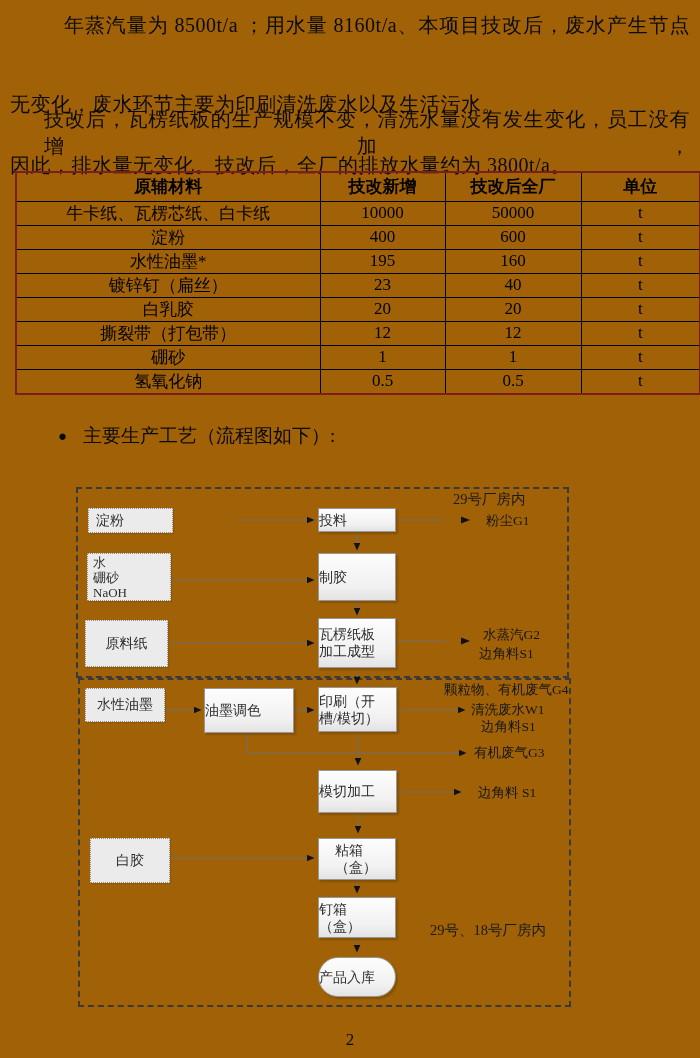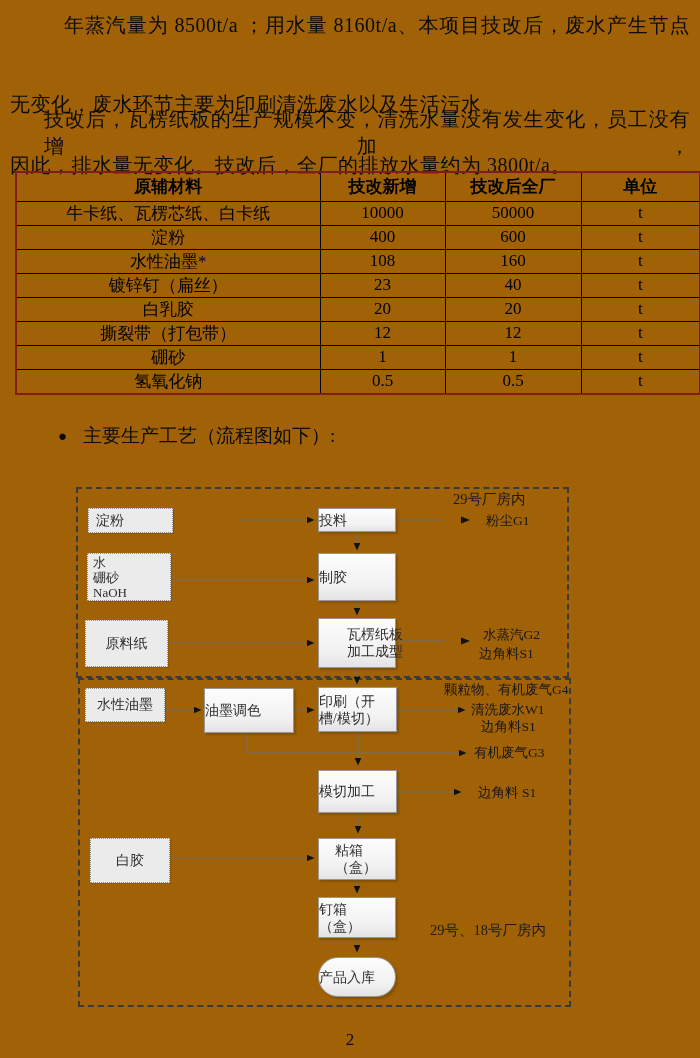--- a/index.html
+++ b/index.html
@@ -67,21 +67,21 @@
         <td>t</td>
       </tr>
       <tr>
         <td>淀粉</td>
         <td>400</td>
         <td>600</td>
         <td>t</td>
       </tr>
       <tr>
         <td>水性油墨*</td>
-        <td>108</td>
+        <td>195</td>
         <td>160</td>
         <td>t</td>
       </tr>
       <tr>
         <td>镀锌钉（扁丝）</td>
         <td>23</td>
         <td>40</td>
         <td>t</td>
       </tr>
       <tr>
@@ -169,21 +169,21 @@
   <div class="ibox" style="left:90px;top:838px;width:80px;height:45px;">
     <span>白胶</span>
   </div>
 
   <div class="pbox" style="top:508px;height:24px;">
     <span>投料</span>
   </div>
   <div class="pbox" style="top:553px;height:48px;">
     <span>制胶</span>
   </div>
-  <div class="pbox" style="top:618px;height:50px;padding-left:28px;">
+  <div class="pbox" style="top:618px;height:50px;">
     <span>瓦楞纸板</span>
     <span>加工成型</span>
   </div>
   <div class="pbox" style="left:204px;width:90px;top:688px;height:45px;">
     <span>油墨调色</span>
   </div>
   <div class="pbox" style="top:687px;height:45px;width:79px;">
     <span>印刷（开</span>
     <span>槽/模切）</span>
   </div>

